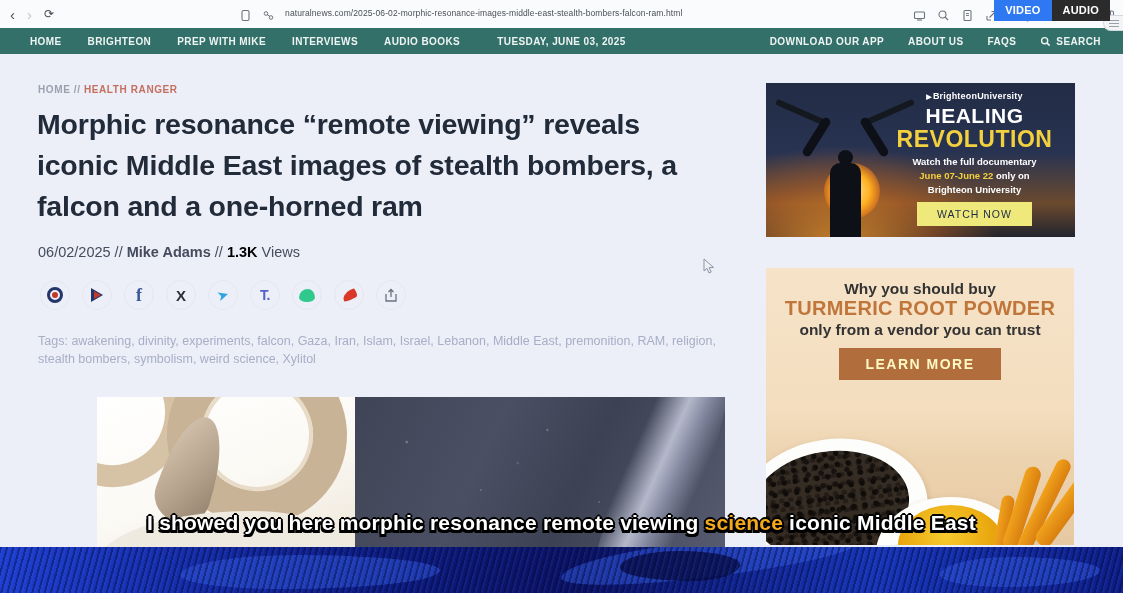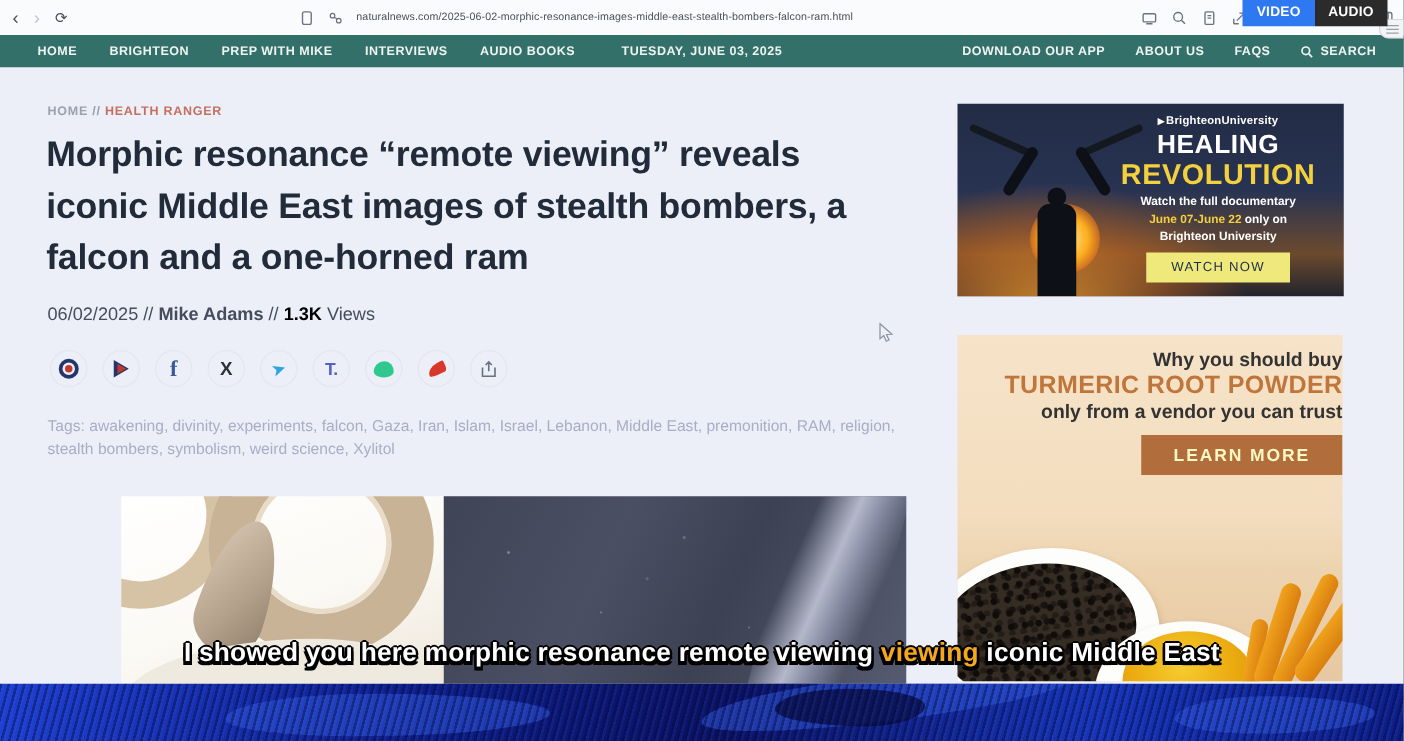--- a/index.html
+++ b/index.html
@@ -89,21 +89,21 @@
   .sil-chain.r { left:98px; bottom:122px; transform:rotate(-24deg); }
   .ad1-text { position:absolute; left:112px; right:4px; top:8px; text-align:center; color:#fff; }
   .ad1-brand { font-size:9px; font-weight:700; letter-spacing:0.2px; }
   .ad1-brand .play { color:#fff; font-size:7px; margin-right:1px; }
   .ad1-h1 { font-size:21px; font-weight:800; letter-spacing:0.5px; margin-top:3px; }
   .ad1-h2 { font-size:23px; font-weight:800; letter-spacing:0.5px; color:#f3d03e; margin-top:-2px; }
   .ad1-line { font-size:9.5px; font-weight:600; margin-top:3px; }
   .ad1-line .hl { color:#f3d03e; }
   .ad1-cta { display:inline-block; margin-top:7px; background:#efe97c; color:#1c2b4a; font-size:10.5px; font-weight:400; letter-spacing:1px; padding:6px 20px; cursor:pointer; }
 
-  .ad2 { position:absolute; top:214px; left:766px; width:308px; height:277px; overflow:hidden; background:linear-gradient(180deg,#f6e3c8 0%,#f3ddbe 52%,#ecd2ae 70%,#e6c9a2 100%); text-align:right; cursor:pointer; }
+  .ad2 { position:absolute; top:214px; left:766px; width:308px; height:277px; overflow:hidden; background:linear-gradient(180deg,#f6e3c8 0%,#f3ddbe 52%,#ecd2ae 70%,#e6c9a2 100%); text-align:center; cursor:pointer; }
   .ad2-l1 { font-size:15.5px; font-weight:700; color:#333; margin-top:12px; }
   .ad2-l2 { font-size:20px; font-weight:800; color:#c0763a; letter-spacing:0.3px; margin-top:1px; }
   .ad2-l3 { font-size:20px; font-weight:800; color:#c0763a; letter-spacing:0.3px; margin-top:-1px; }
   .ad2-l4 { font-size:15.5px; font-weight:700; color:#333; margin-top:1px; }
   .ad2-cta { display:inline-block; margin-top:9px; background:#b26d3d; color:#fef9c3; font-size:14px; font-weight:700; letter-spacing:1.5px; padding:8px 26px; cursor:pointer; }
   .plate { position:absolute; background:#fdfdfb; border-radius:50%; box-shadow:0 3px 6px rgba(120,80,30,0.25); }
   .plate1 { left:-28px; bottom:-34px; width:190px; height:140px; transform:rotate(-8deg); }
   .peppercorns { position:absolute; left:14px; top:12px; width:158px; height:108px; border-radius:50%; background-color:#352c24;
       background-image:radial-gradient(circle at 30% 30%, #0f0c09 2.5px, transparent 3px), radial-gradient(circle at 70% 60%, #171210 2.5px, transparent 3px), radial-gradient(circle at 50% 80%, #241d17 2.5px, transparent 3px);
       background-size:11px 11px, 13px 13px, 9px 9px; }
@@ -351,21 +351,21 @@
         </div>
       <div class="root root4"></div>
       <div class="root root1"></div>
       <div class="root root2"></div>
       <div class="root root3"></div>
     </div>
 
   </div>
 
   <div class="caption">
-    <span>I showed you here morphic resonance remote viewing </span><span class="hl">viewing</span><span> iconic Middle East</span>
+    <span>I showed you here morphic resonance remote viewing </span><span class="hl">science</span><span> iconic Middle East</span>
   </div>
 
   <div class="bottom-band">
     <div class="band-blob blob1"></div>
     <div class="band-blob blob2"></div>
     <div class="blob-dark"></div>
     <div class="band-blob blob3"></div>
     <div class="band-stripes"></div>
   </div>
 

